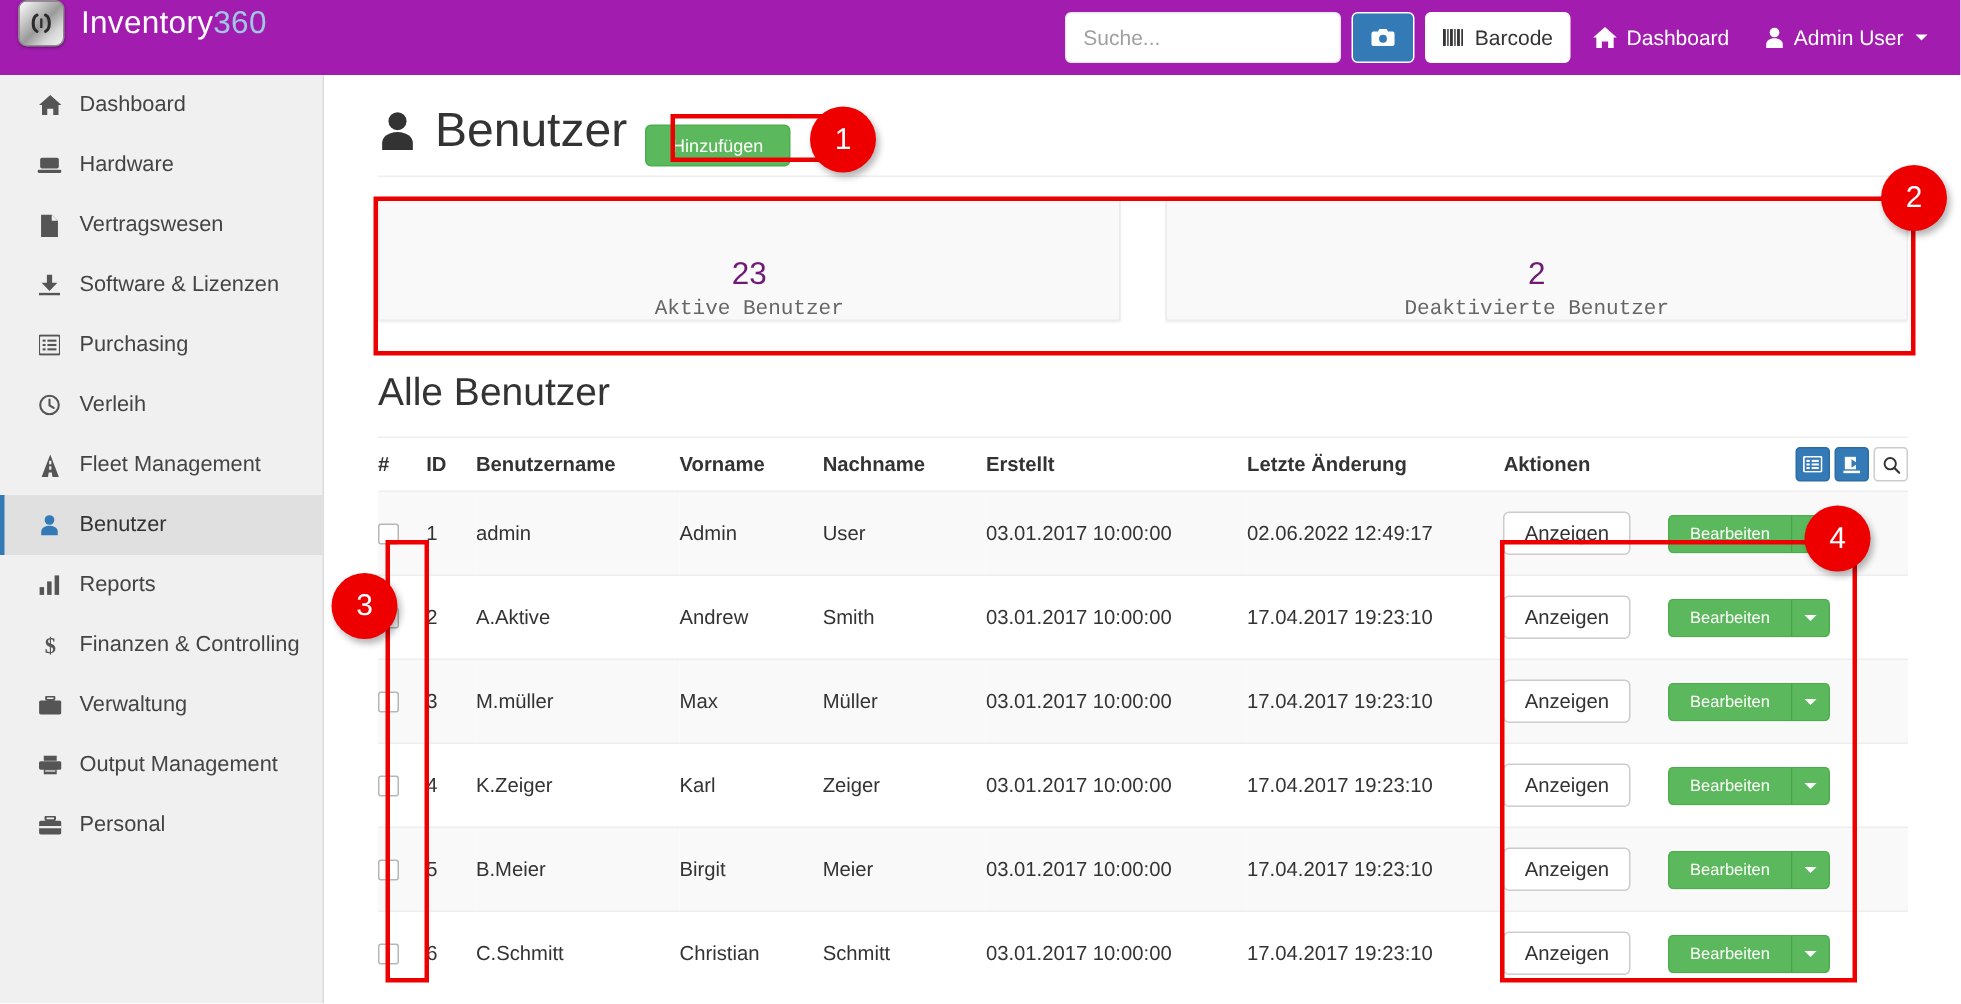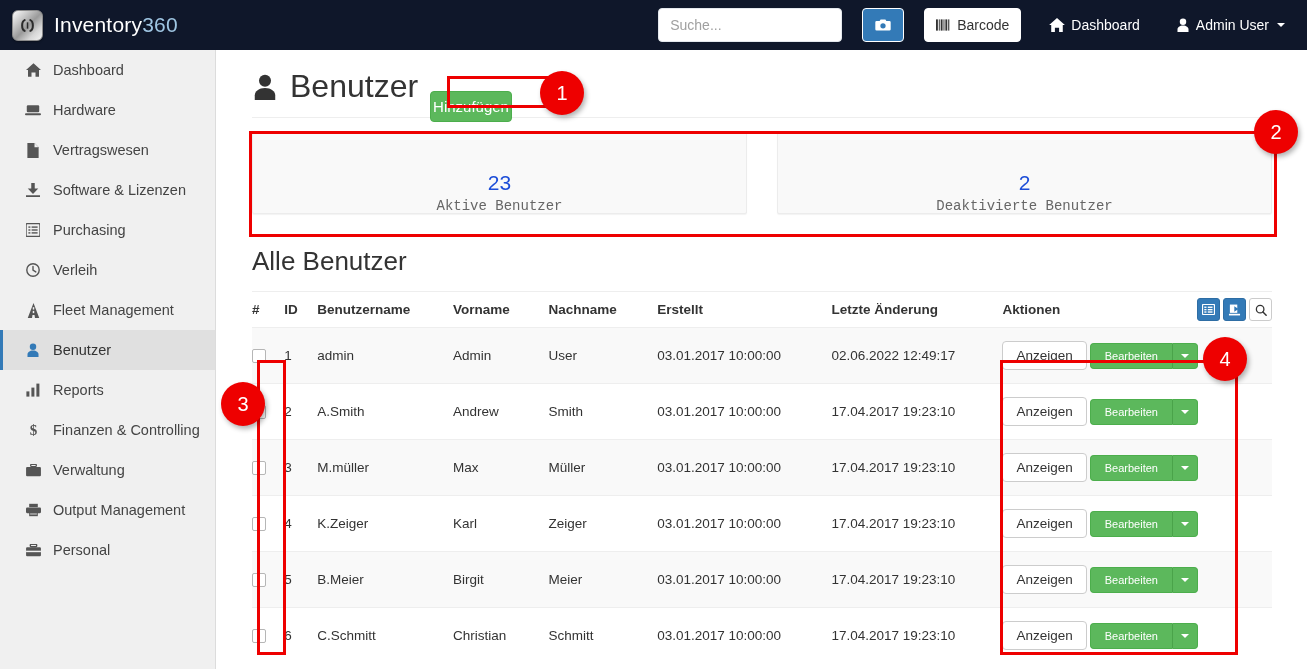--- a/index.html
+++ b/index.html
@@ -7,42 +7,42 @@
     width: 1307px; height: 669px;
     font-family: "Liberation Sans", sans-serif;
     background: #ffffff;
     overflow: hidden;
   }
   #root { position: relative; width: 1307px; height: 669px; }
 
   
   .topnav {
     position: absolute; top: 0; left: 0; width: 1307px; height: 50px;
-    background: #0f172a; display: flex; align-items: center;
+    background: #a21caf; display: flex; align-items: flex-start;
   }
   .brand {
     display: flex; align-items: center; padding-left: 12px; width: 204px;
   }
   .brand-logo {
     width: 31px; height: 31px; border-radius: 6px;
     background: linear-gradient(135deg,#fdfdfd 0%,#c9c9c9 28%,#9a9a9a 52%,#d7d7d7 76%,#f2f2f2 100%);
     border: 1px solid #8b8b8b;
     display: flex; align-items: center; justify-content: center;
     box-shadow: 0 1px 2px rgba(0,0,0,.35);
     flex: 0 0 auto;
   }
   .brand-text {
     margin-left: 11px; font-size: 21px; color: #ffffff; letter-spacing: .2px;
     white-space: nowrap;
   }
   .brand-text .dim { color: #9fc6e3; }
 
   .nav-right {
     position: absolute; right: 0; top: 0; height: 50px;
-    display: flex; align-items: center; gap: 20px; padding-right: 14px;
+    display: flex; align-items: center; gap: 7px; padding-right: 14px;
   }
   .search-box {
     width: 184px; height: 34px; border-radius: 4px; border: 1px solid #e3e8ec;
     background: #fff; padding: 0 11px; font-size: 14px; color: #555;
     font-family: "Liberation Sans", sans-serif; outline: none;
   }
   .search-box::placeholder { color: #a0a0a0; }
   .btn-camera {
     width: 42px; height: 34px; border-radius: 4px; background: #337ab7;
     border: 1px solid #ffffff; display: flex; align-items: center; justify-content: center;
@@ -88,36 +88,36 @@
   .page-head {
     display: flex; align-items: center; gap: 12px;
     padding: 18px 0 0 35px;
   }
   .page-title {
     font-size: 32px; font-weight: normal; color: #333; display: flex;
     align-items: center; gap: 12px; white-space: nowrap;
   }
   .btn-add {
     background: #5cb85c; border: 1px solid #4cae4c; color: #fff;
-    font-size: 15px; padding: 6px 2px; border-radius: 4px; cursor: pointer;
-    position: relative; top: 20px; white-space: nowrap;
+    font-size: 12px; padding: 6px 17px; border-radius: 4px; cursor: pointer;
+    position: relative; top: 10px; white-space: nowrap;
   }
   .head-rule {
     margin: 12px 35px 0 35px; border-top: 1px solid #eeeeee;
   }
 
   
   .stats { display: flex; gap: 30px; padding: 13px 35px 0 35px; }
   .stat-panel {
     flex: 1; height: 83px; background: #f9f9f9; border: 1px solid #ececec;
     border-radius: 2px; display: flex; flex-direction: column;
     align-items: center; justify-content: center;
     box-shadow: 0 1px 1px rgba(0,0,0,.05);
   }
-  .stat-num { font-size: 21px; color: #1d4ed8; line-height: 1.2; margin-top: 39px; }
+  .stat-num { font-size: 21px; color: #701a75; line-height: 1.2; margin-top: 39px; }
   .stat-lbl { font-size: 14px; color: #666; margin-top: 2px; font-family: Liberation Mono, monospace; }
 
   .section-title {
     font-size: 26px; color: #333; font-weight: normal;
     padding: 32px 12px 0 35px;
   }
   .section-rule { margin: 14px 35px 0 35px; border-top: 1px solid #eeeeee; }
 
   
   .table-wrap { padding: 0 35px 0 35px; position: relative; }
@@ -152,21 +152,21 @@
     width: 23px; height: 23px; border-radius: 3px; display: flex;
     align-items: center; justify-content: center; cursor: pointer;
   }
   .tool-btn.blue { background: #337ab7; border: 1px solid #2e6da4; }
   .tool-btn.white { background: #fff; border: 1px solid #cccccc; }
 
   .actions { display: flex; align-items: center; gap: 0; }
   .btn-view {
     background: #fff; border: 1px solid #cccccc; border-radius: 4px;
     font-size: 13.5px; color: #333; padding: 6px 13px; cursor: pointer;
-    margin-right: 3px; white-space: nowrap;
+    margin-right: 25px; white-space: nowrap;
   }
   .btn-edit-grp { display: flex; }
   .btn-edit {
     background: #5cb85c; border: 1px solid #4cae4c; border-right: none;
     border-radius: 4px 0 0 4px; color: #fff; font-size: 11px;
     padding: 6px 14px; cursor: pointer; white-space: nowrap;
   }
   .btn-edit-caret {
     background: #5cb85c; border: 1px solid #4cae4c; border-left: 1px solid #4aa34a;
     border-radius: 0 4px 4px 0; width: 26px; display: flex;
@@ -491,21 +491,21 @@
                     </div>
                 </div>
               </div>
             </td>
           </tr>
           <tr>
             <td>
                 <span class="chk"></span>
               </td>
             <td>2</td>
-            <td>A.Smith</td>
+            <td>A.Aktive</td>
             <td>Andrew</td>
             <td>Smith</td>
             <td>03.01.2017 10:00:00</td>
             <td>17.04.2017 19:23:10</td>
             <td>
               <div class="actions">
                 <button class="btn-view">Anzeigen</button>
                 <div class="btn-edit-grp">
                   <button class="btn-edit">Bearbeiten</button>
                   <div class="btn-edit-caret">

